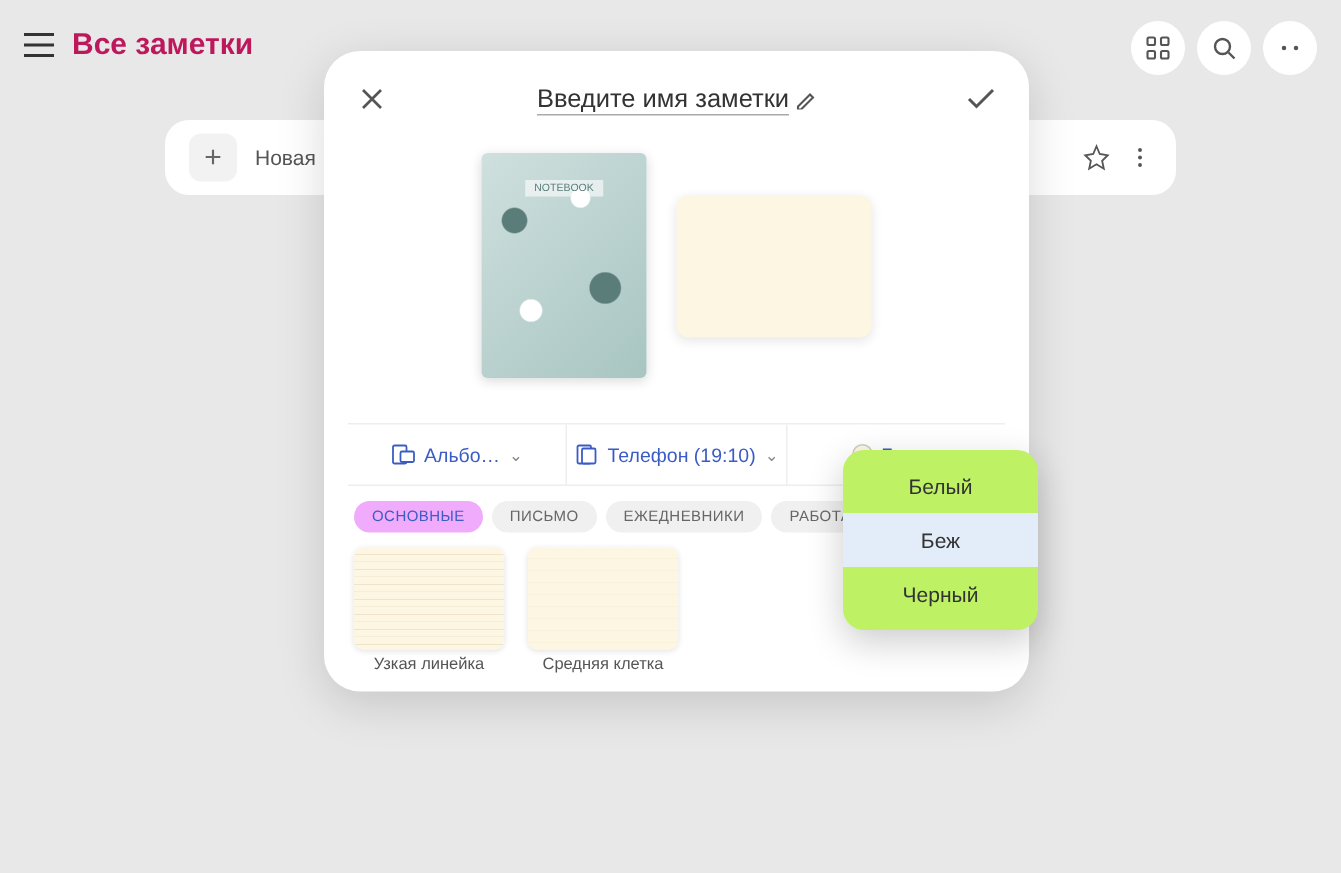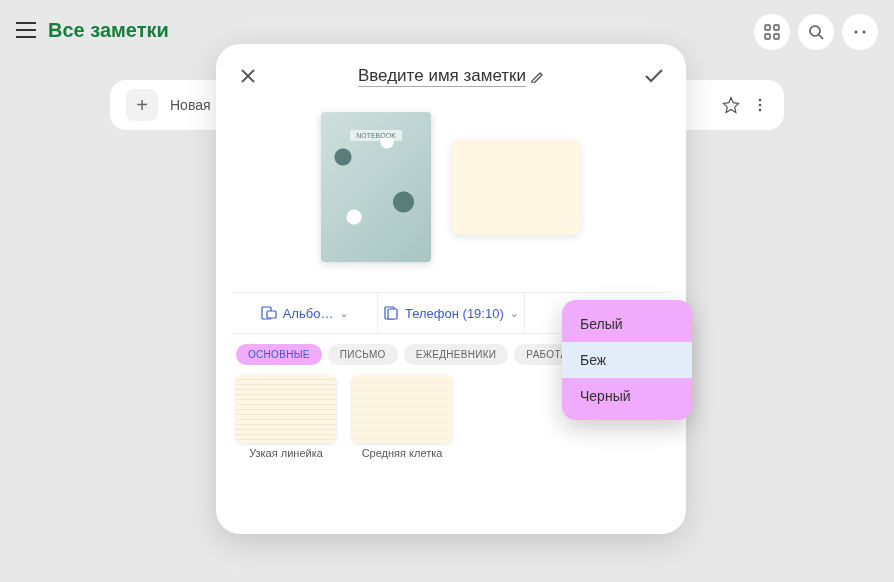--- a/index.html
+++ b/index.html
@@ -1,29 +1,29 @@
 <!DOCTYPE html>
 <html><head>
 <meta charset="utf-8">
 <style>
 * { box-sizing: border-box; margin: 0; padding: 0; font-family: -apple-system, BlinkMacSystemFont, 'Segoe UI', sans-serif; }
 body { width: 894px; height: 582px; background: #e8e8e8; position: relative; overflow: hidden; }
 
 .topbar { position: absolute; top: 0; left: 0; right: 0; height: 60px; display: flex; align-items: center; padding: 0 16px; }
 .hamburger { font-size: 20px; cursor: pointer; margin-right: 12px; }
-.title { font-size: 20px; font-weight: 600; color: #15803d; }
+.title { font-size: 20px; font-weight: 600; color: #be185d; }
 .topbar-right { position: absolute; right: 16px; top: 14px; display: flex; gap: 8px; }
 .circ-btn { width: 36px; height: 36px; border-radius: 50%; background: #fff; display: flex; align-items: center; justify-content: center; cursor: pointer; border: none; }
 
 .bg-card { position: absolute; top: 80px; left: 110px; right: 110px; height: 50px; background: #fff; border-radius: 16px; display: flex; align-items: center; padding: 0 16px; }
 .plus-box { width: 32px; height: 32px; border-radius: 8px; display: flex; align-items: center; justify-content: center; font-size: 20px; color: #666; background: #f2f2f2; margin-right: 12px; }
 .bg-card-text { color: #555; font-size: 14px; }
 .bg-card-right { margin-left: auto; display: flex; gap: 12px; align-items: center; }
 
-.modal { position: absolute; left: 216px; top: 44px; width: 470px; height: 490px; background: #fff; border-radius: 24px; box-shadow: 0 8px 32px rgba(0,0,0,0.15); padding: 16px; }
+.modal { position: absolute; left: 216px; top: 34px; width: 470px; height: 427px; background: #fff; border-radius: 24px; box-shadow: 0 8px 32px rgba(0,0,0,0.15); padding: 16px; }
 .modal-header { display: flex; align-items: center; justify-content: space-between; }
 .icon-btn { width: 32px; height: 32px; display: flex; align-items: center; justify-content: center; cursor: pointer; border: none; background: transparent; border-radius: 50%; }
 .modal-title { font-size: 17px; color: #333; display: flex; align-items: center; gap: 4px; }
 .modal-title .underline { border-bottom: 1px solid #aaa; }
 
 .preview-row { display: flex; gap: 20px; justify-content: center; padding: 20px 0 30px; }
 .cover-preview { width: 110px; height: 150px; border-radius: 4px; box-shadow: 0 2px 8px rgba(0,0,0,0.15); background: linear-gradient(135deg,#cfe0de,#a8c5c2); position: relative; overflow: hidden; }
 .cover-preview::before { content:""; position:absolute; inset:0; background:
   radial-gradient(circle at 20% 30%, #5a7d7a 0 8px, transparent 9px),
   radial-gradient(circle at 60% 20%, #fff 0 6px, transparent 7px),
@@ -47,21 +47,21 @@
 .templates { display: flex; flex-wrap: wrap; gap: 12px 16px; padding: 0 4px; }
 .tpl { width: 100px; text-align: center; cursor: pointer; }
 .tpl-thumb { width: 100px; height: 68px; border-radius: 6px; background: #fdf6e3; box-shadow: 0 1px 4px rgba(0,0,0,0.12); position: relative; margin-bottom: 4px; }
 .tpl-thumb.wide-lines { background: repeating-linear-gradient(#fdf6e3, #fdf6e3 7px, #e8dcc0 8px); }
 .tpl-thumb.narrow-lines { background: repeating-linear-gradient(#fdf6e3, #fdf6e3 4px, #e8dcc0 5px); }
 .tpl-thumb.small-grid { background: repeating-linear-gradient(#fdf6e3, #fdf6e3 4px, #f0e6cc 5px), repeating-linear-gradient(90deg, transparent, transparent 4px, #f0e6cc 5px); }
 .tpl-thumb.med-grid { background: repeating-linear-gradient(#fdf6e3, #fdf6e3 7px, #f0e6cc 8px), repeating-linear-gradient(90deg, transparent, transparent 7px, #f0e6cc 8px); }
 .tpl-label { font-size: 11px; color: #555; }
 .check-badge { position: absolute; right: 6px; bottom: 6px; width: 20px; height: 20px; border-radius: 50%; background: #3b5cc4; display: flex; align-items: center; justify-content: center; }
 
-.dropdown { position: absolute; left: 562px; top: 300px; width: 130px; background: #f0abfc; border-radius: 14px; box-shadow: 0 8px 24px rgba(0,0,0,0.2); padding: 6px 0; z-index: 10; }
+.dropdown { position: absolute; left: 562px; top: 300px; width: 130px; background: #bef264; border-radius: 14px; box-shadow: 0 8px 24px rgba(0,0,0,0.2); padding: 6px 0; z-index: 10; text-align: center; }
 .dd-item { padding: 10px 18px; font-size: 14px; color: #333; cursor: pointer; }
 .dd-item.selected { background: #e3ecf9; }
 
 svg { display: block; }
 </style>
 </head>
 <body>
 
 <div class="topbar">
   <div class="hamburger">

